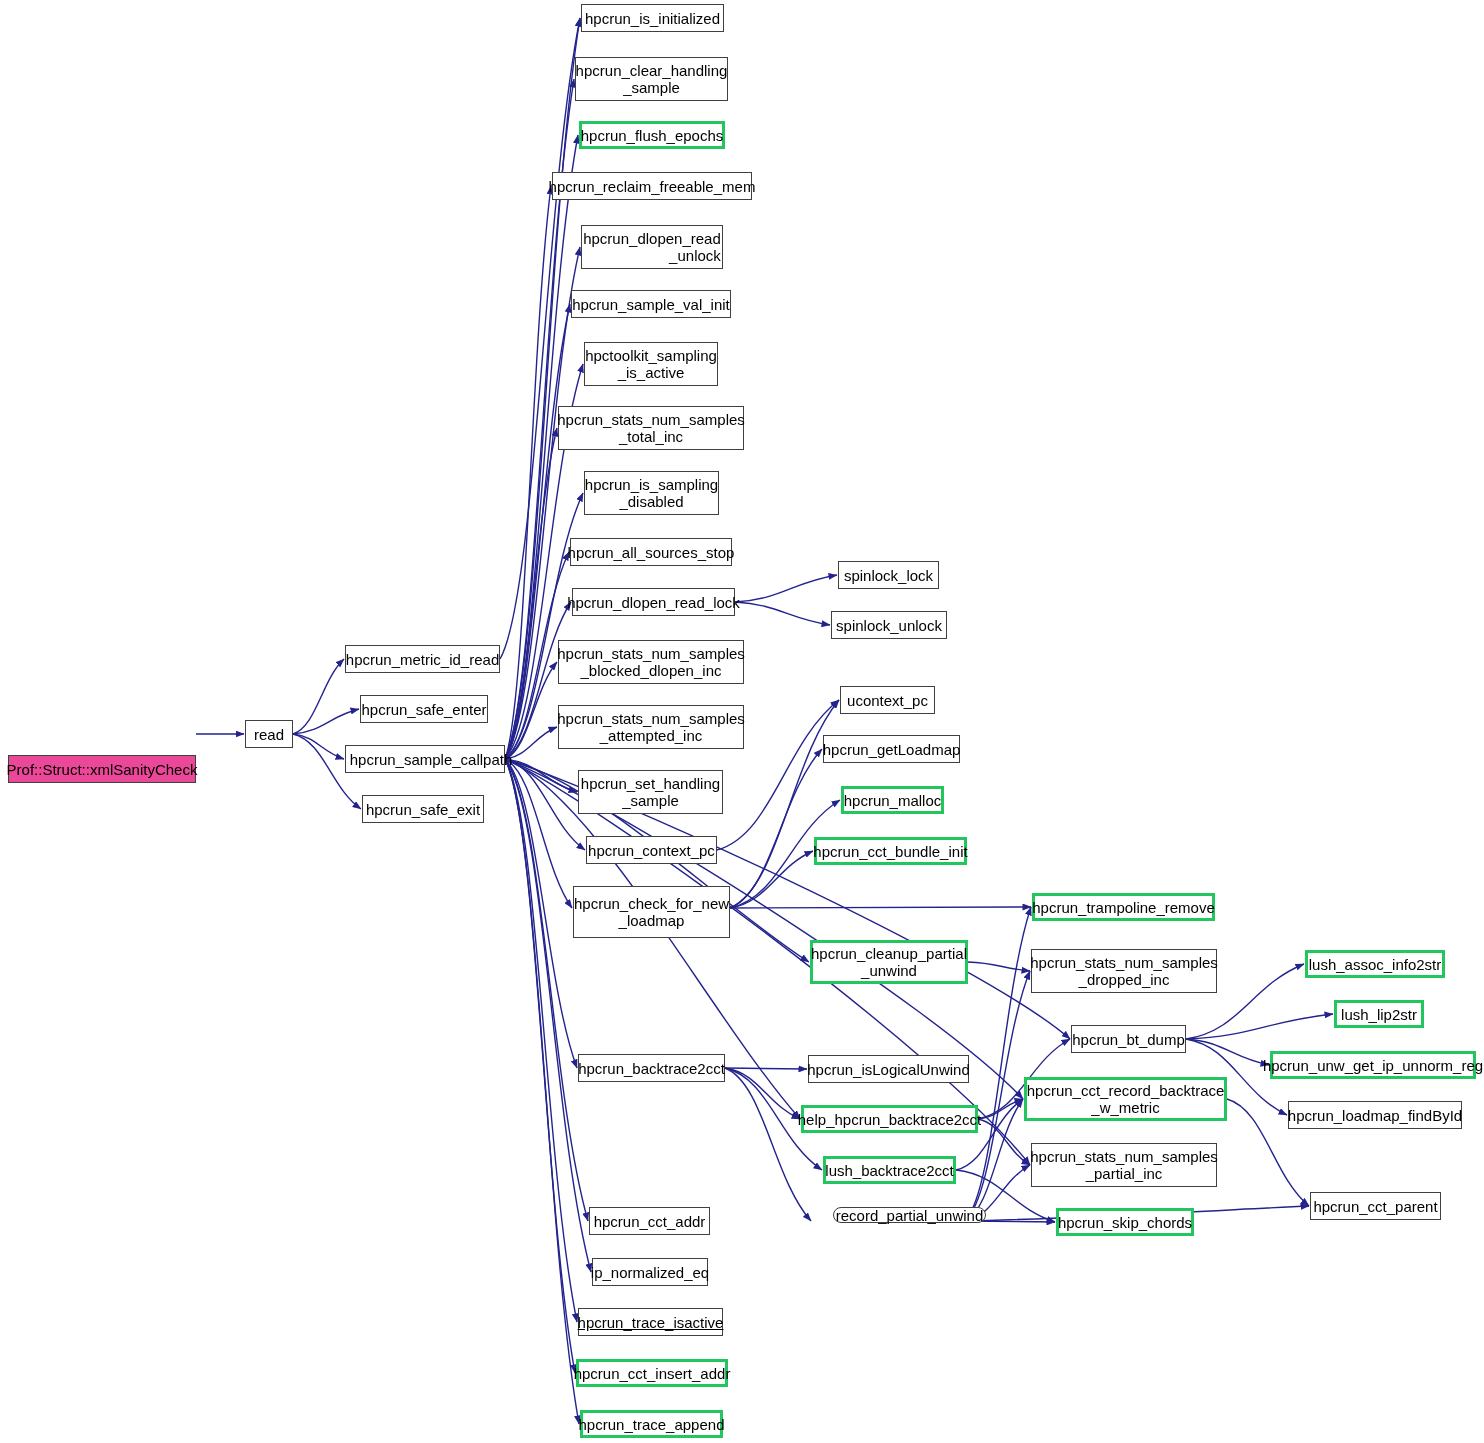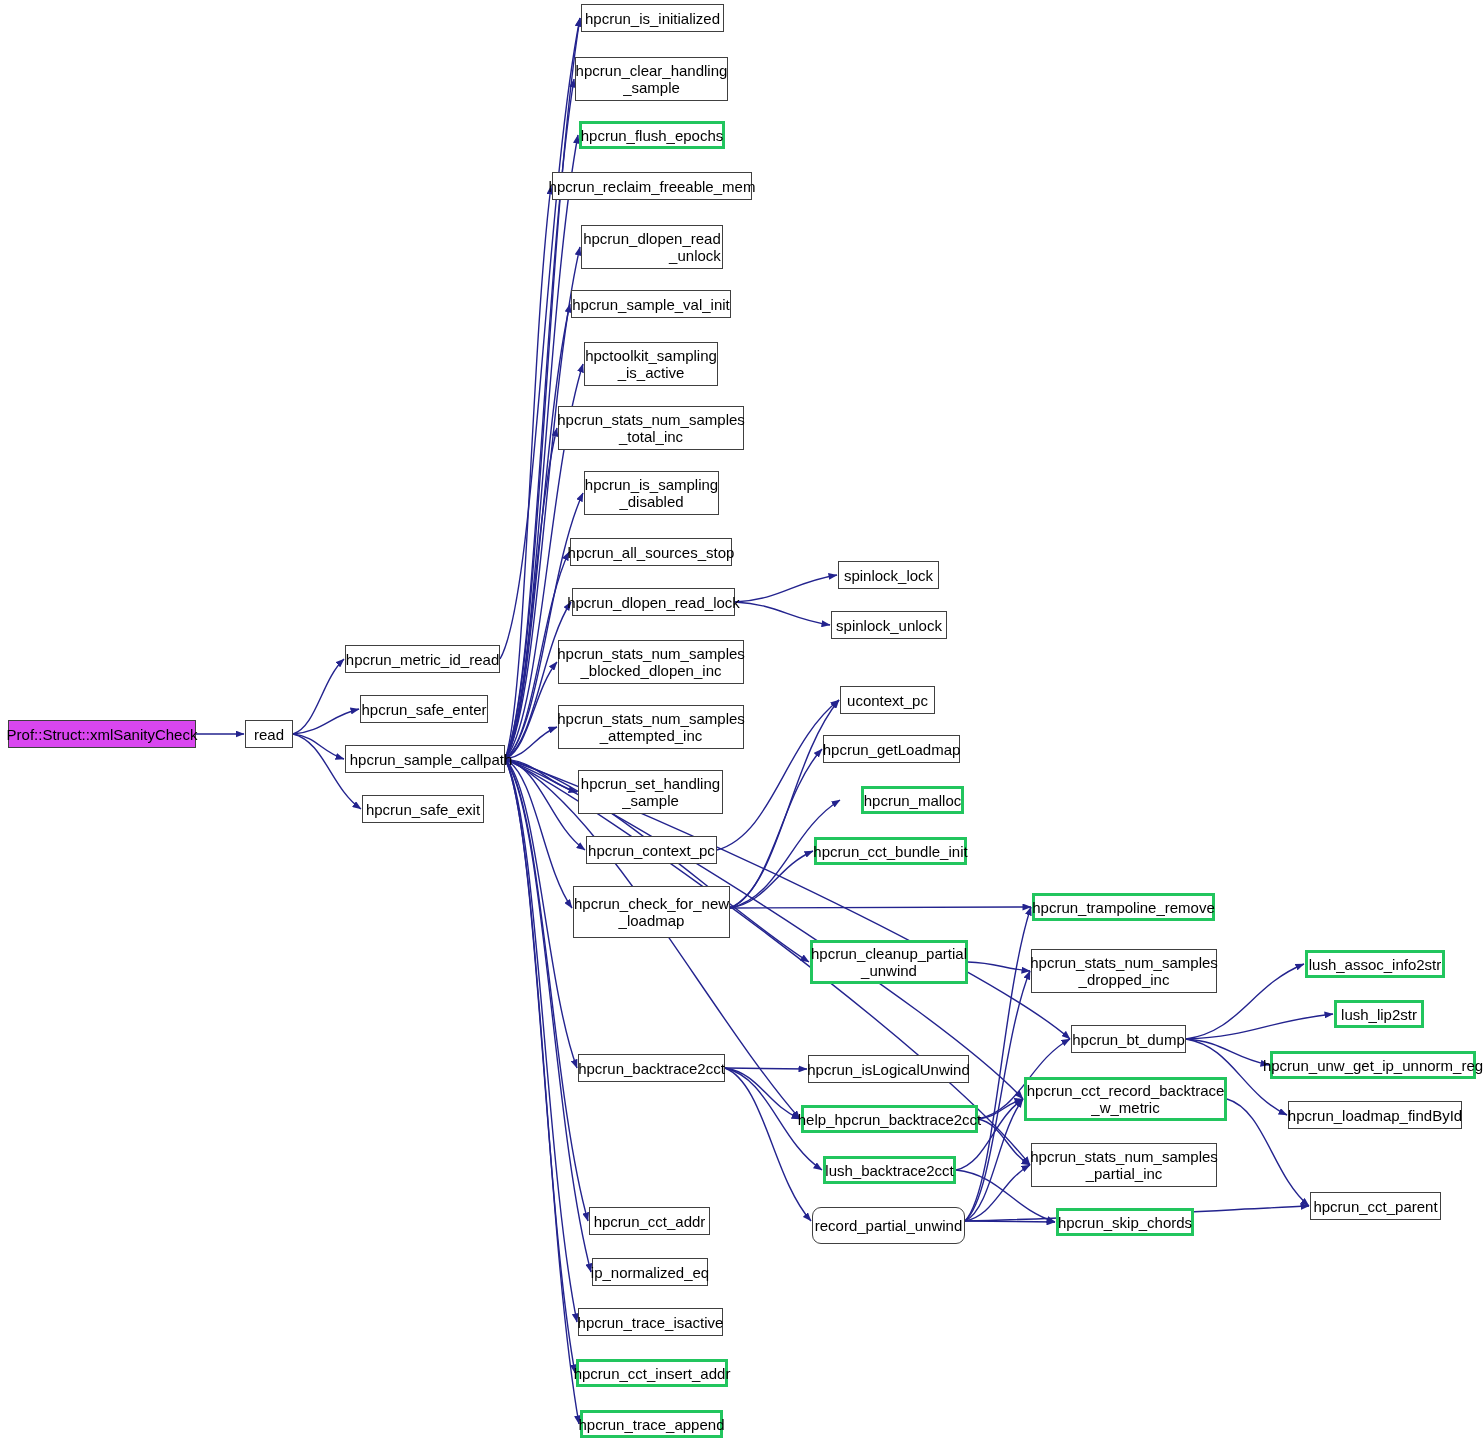--- a/index.html
+++ b/index.html
@@ -16,21 +16,21 @@
     font-size:15px;
     line-height:17px;
     color:#000000;
     background:#ffffff;
     border:1px solid #404040;
     white-space:pre-line;
     letter-spacing:0px;
     z-index:5;
   }
   .node.red{border:3px solid #22c55e;}
-  .node.root{background:#d946ef;border:1px solid #404040;}
+  .node.root{background:#ec4899;border:1px solid #404040;margin-top:35px;}
 </style>
 </head>
 <body>
 
 <div id="canvas">
   <svg id="edges" viewBox="0 0 1484 1443">
     <defs>
       <marker id="arrow" markerWidth="9" markerHeight="7" refX="8.5" refY="3.5" orient="auto" markerUnits="userSpaceOnUse">
         <path d="M0,0 L9,3.5 L0,7 z" fill="#23238e"></path>
       </marker>
@@ -127,35 +127,35 @@
     <div class="node" style="left: 558px; top: 705px; width: 186px; height: 44px;">hpcrun_stats_num_samples
 _attempted_inc</div>
     <div class="node" style="left: 578px; top: 770px; width: 145px; height: 44px;">hpcrun_set_handling
 _sample</div>
     <div class="node" style="left: 586px; top: 836px; width: 131px; height: 28px;">hpcrun_context_pc</div>
     <div class="node" style="left: 573px; top: 886px; width: 157px; height: 52px;">hpcrun_check_for_new
 _loadmap</div>
     <div class="node" style="left: 578px; top: 1054px; width: 147px; height: 28px;">hpcrun_backtrace2cct</div>
     <div class="node" style="left: 589px; top: 1207px; width: 121px; height: 28px;">hpcrun_cct_addr</div>
     <div class="node" style="left: 592px; top: 1258px; width: 116px; height: 28px;">ip_normalized_eq</div>
-    <div class="node" style="left: 578px; top: 1308px; width: 145px; height: 28px;">hpcrun_trace_isactive</div>
+    <div class="node" style="left: 578px; top: 1308px; width: 145px; height: 28px; text-decoration: underline;">hpcrun_trace_isactive</div>
     <div class="node red" style="left: 576px; top: 1359px; width: 152px; height: 28px;">hpcrun_cct_insert_addr</div>
     <div class="node red" style="left: 580px; top: 1410px; width: 143px; height: 28px;">hpcrun_trace_append</div>
     <div class="node" style="left: 838px; top: 561px; width: 101px; height: 28px;">spinlock_lock</div>
     <div class="node" style="left: 831px; top: 611px; width: 116px; height: 28px;">spinlock_unlock</div>
     <div class="node" style="left: 840px; top: 686px; width: 95px; height: 28px;">ucontext_pc</div>
     <div class="node" style="left: 823px; top: 735px; width: 137px; height: 28px;">hpcrun_getLoadmap</div>
-    <div class="node red" style="left: 841px; top: 786px; width: 103px; height: 28px; margin-left: 20px;">hpcrun_malloc</div>
+    <div class="node red" style="left: 841px; top: 786px; width: 103px; height: 28px;">hpcrun_malloc</div>
     <div class="node red" style="left: 814px; top: 837px; width: 153px; height: 28px;">hpcrun_cct_bundle_init</div>
     <div class="node red" style="left: 810px; top: 940px; width: 158px; height: 44px;">hpcrun_cleanup_partial
 _unwind</div>
     <div class="node" style="left: 808px; top: 1055px; width: 161px; height: 28px;">hpcrun_isLogicalUnwind</div>
     <div class="node red" style="left: 801px; top: 1105px; width: 177px; height: 28px;">help_hpcrun_backtrace2cct</div>
     <div class="node red" style="left: 823px; top: 1156px; width: 133px; height: 28px;">lush_backtrace2cct</div>
-    <div class="node" style="left: 812px; top: 1207px; width: 153px; height: 37px; border-radius: 9px;">record_partial_unwind</div>
+    <div class="node" style="left: 833px; top: 1207px; width: 153px; height: 16px; border-radius: 9px;">record_partial_unwind</div>
     <div class="node red" style="left: 1032px; top: 893px; width: 183px; height: 28px;">hpcrun_trampoline_remove</div>
     <div class="node" style="left: 1031px; top: 949px; width: 186px; height: 44px;">hpcrun_stats_num_samples
 _dropped_inc</div>
     <div class="node" style="left: 1071px; top: 1025px; width: 115px; height: 28px;">hpcrun_bt_dump</div>
     <div class="node red" style="left: 1024px; top: 1077px; width: 203px; height: 44px;">hpcrun_cct_record_backtrace
 _w_metric</div>
     <div class="node" style="left: 1031px; top: 1143px; width: 186px; height: 44px;">hpcrun_stats_num_samples
 _partial_inc</div>
     <div class="node red" style="left: 1056px; top: 1208px; width: 138px; height: 28px;">hpcrun_skip_chords</div>
     <div class="node red" style="left: 1305px; top: 950px; width: 140px; height: 28px;">lush_assoc_info2str</div>

